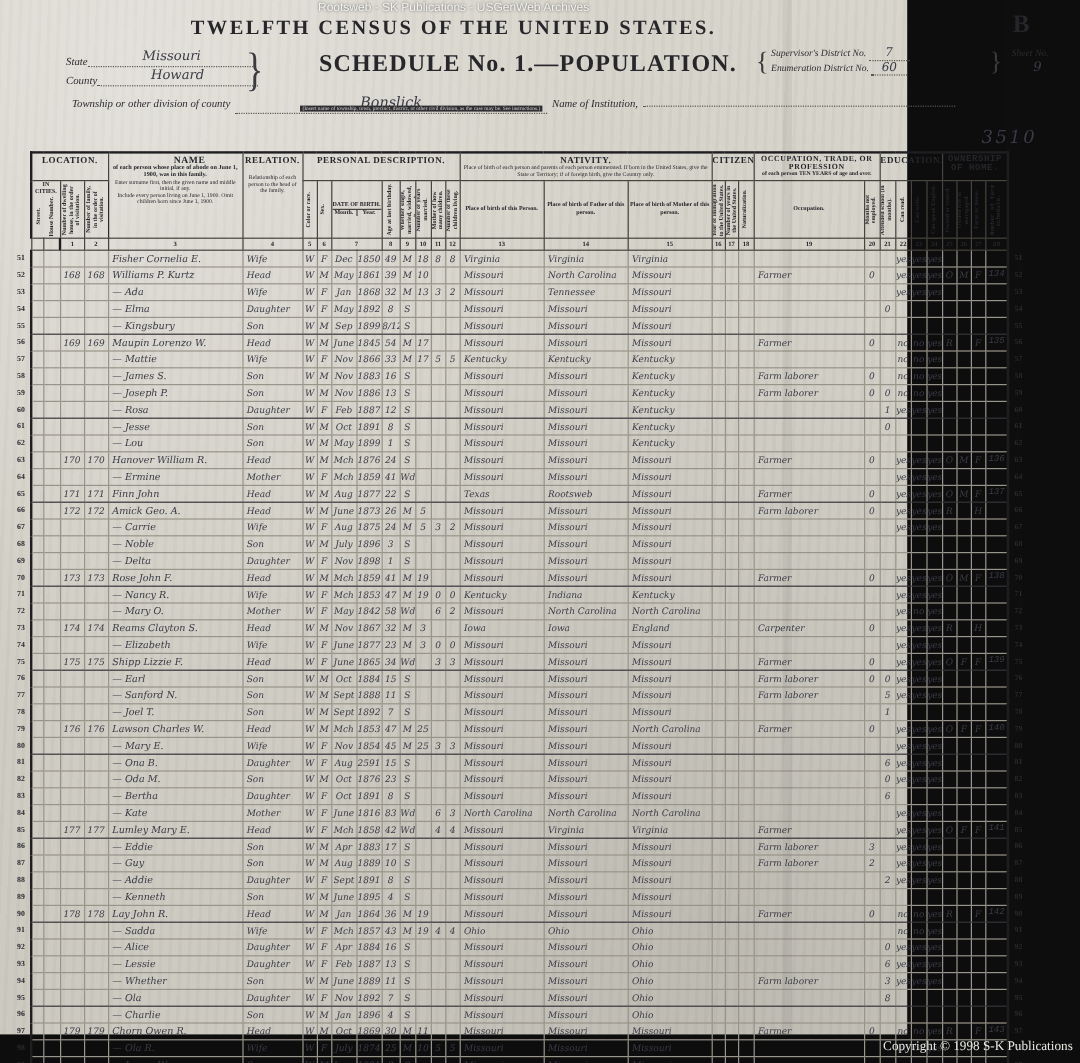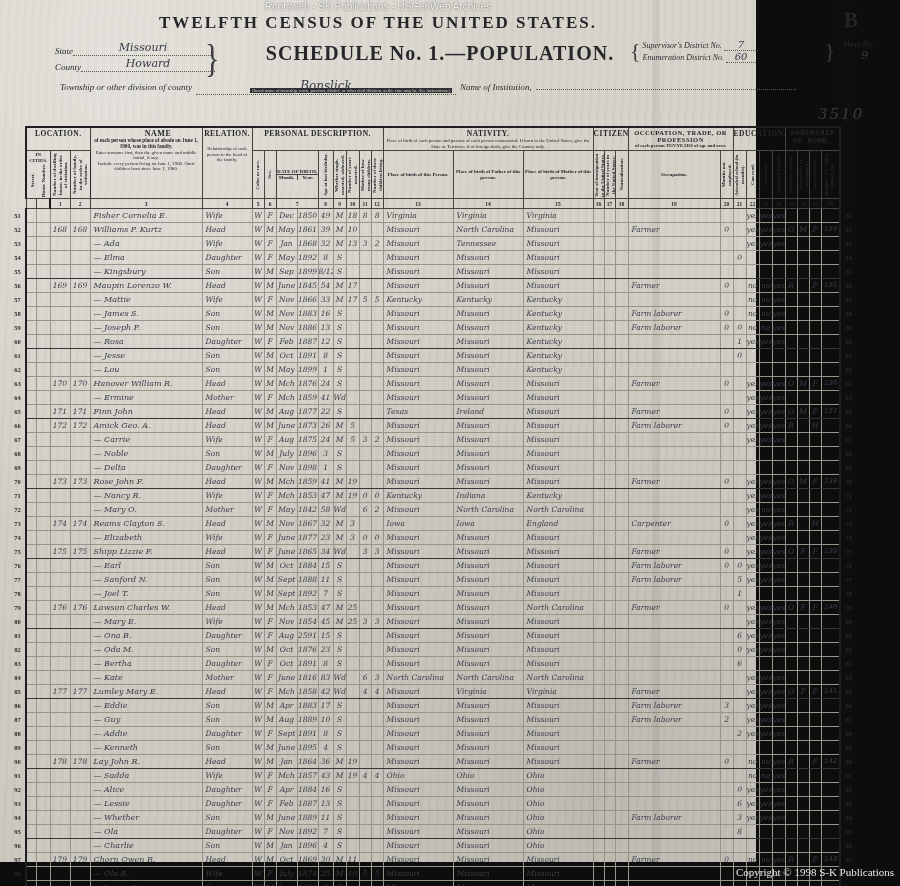--- a/index.html
+++ b/index.html
@@ -792,21 +792,21 @@
           <td class="hw d c-color gb">W</td>
           <td class="hw d c-sex">M</td>
           <td class="hw d c-birth_month">Aug</td>
           <td class="hw d c-birth_year">1877</td>
           <td class="hw d c-age">22</td>
           <td class="hw d c-marital">S</td>
           <td class="hw d c-years_married"></td>
           <td class="hw d c-children_born"></td>
           <td class="hw d c-children_living"></td>
           <td class="hw d c-birthplace gb">Texas</td>
-          <td class="hw d c-father_birthplace">Ireland</td>
+          <td class="hw d c-father_birthplace">Rootsweb</td>
           <td class="hw d c-mother_birthplace">Missouri</td>
           <td class="hw d c-immigration_year gb"></td>
           <td class="hw d c-years_in_us"></td>
           <td class="hw d c-naturalization"></td>
           <td class="hw d c-occupation gb">Farmer</td>
           <td class="hw d c-months_not_employed">0</td>
           <td class="hw d c-school_months gb"></td>
           <td class="hw d c-can_read">yes</td>
           <td class="hw d c-can_write">yes</td>
           <td class="hw d c-can_english">yes</td>

